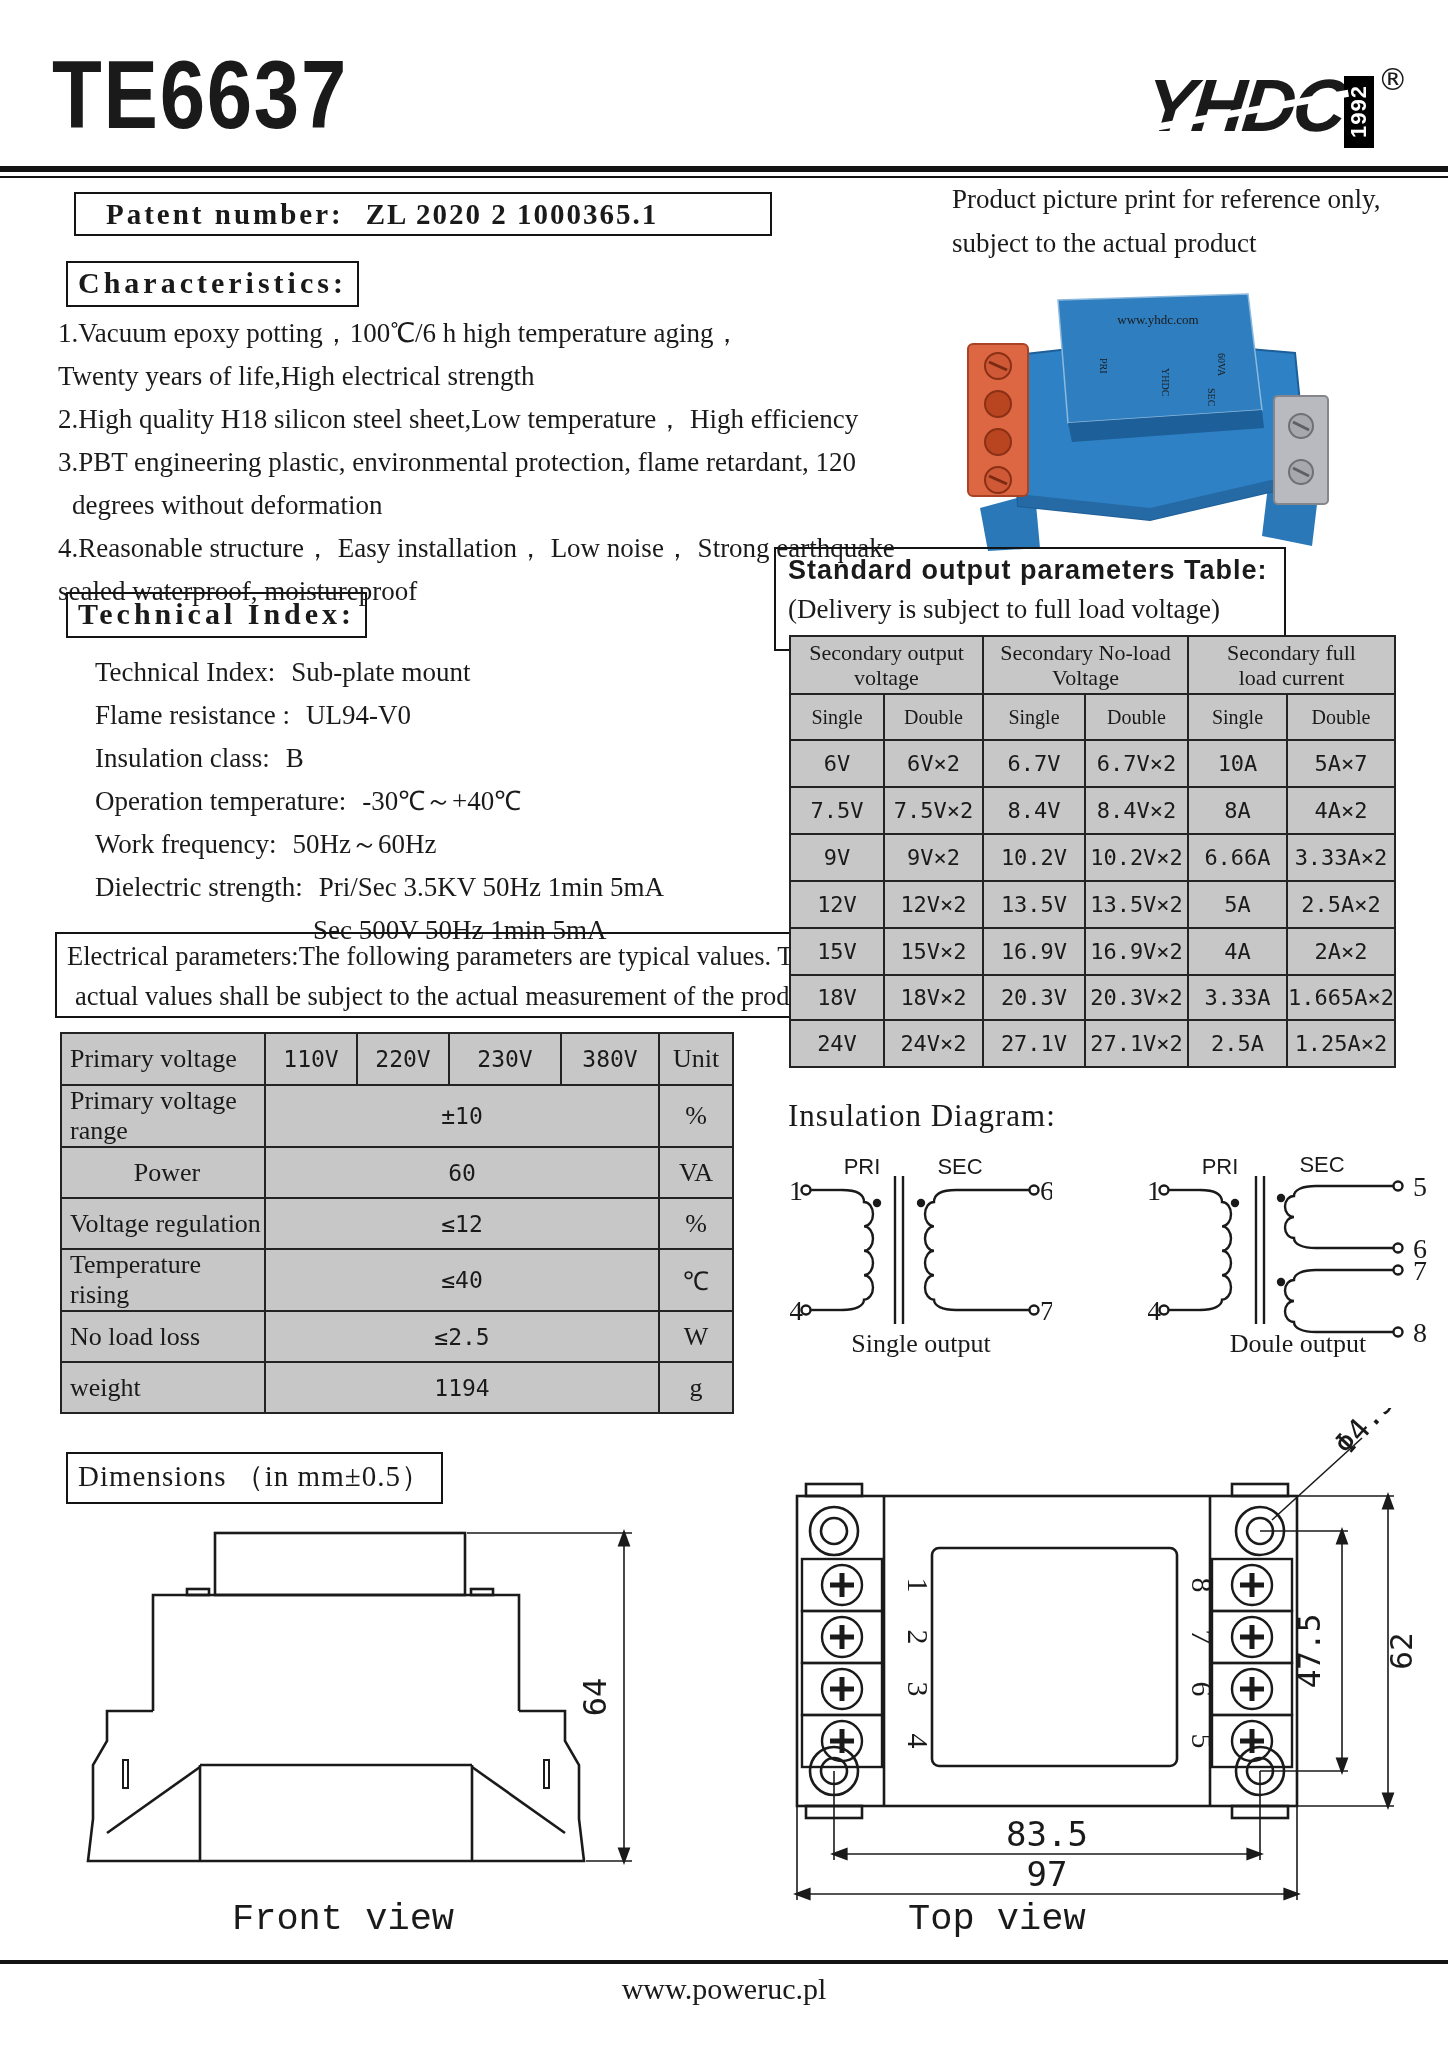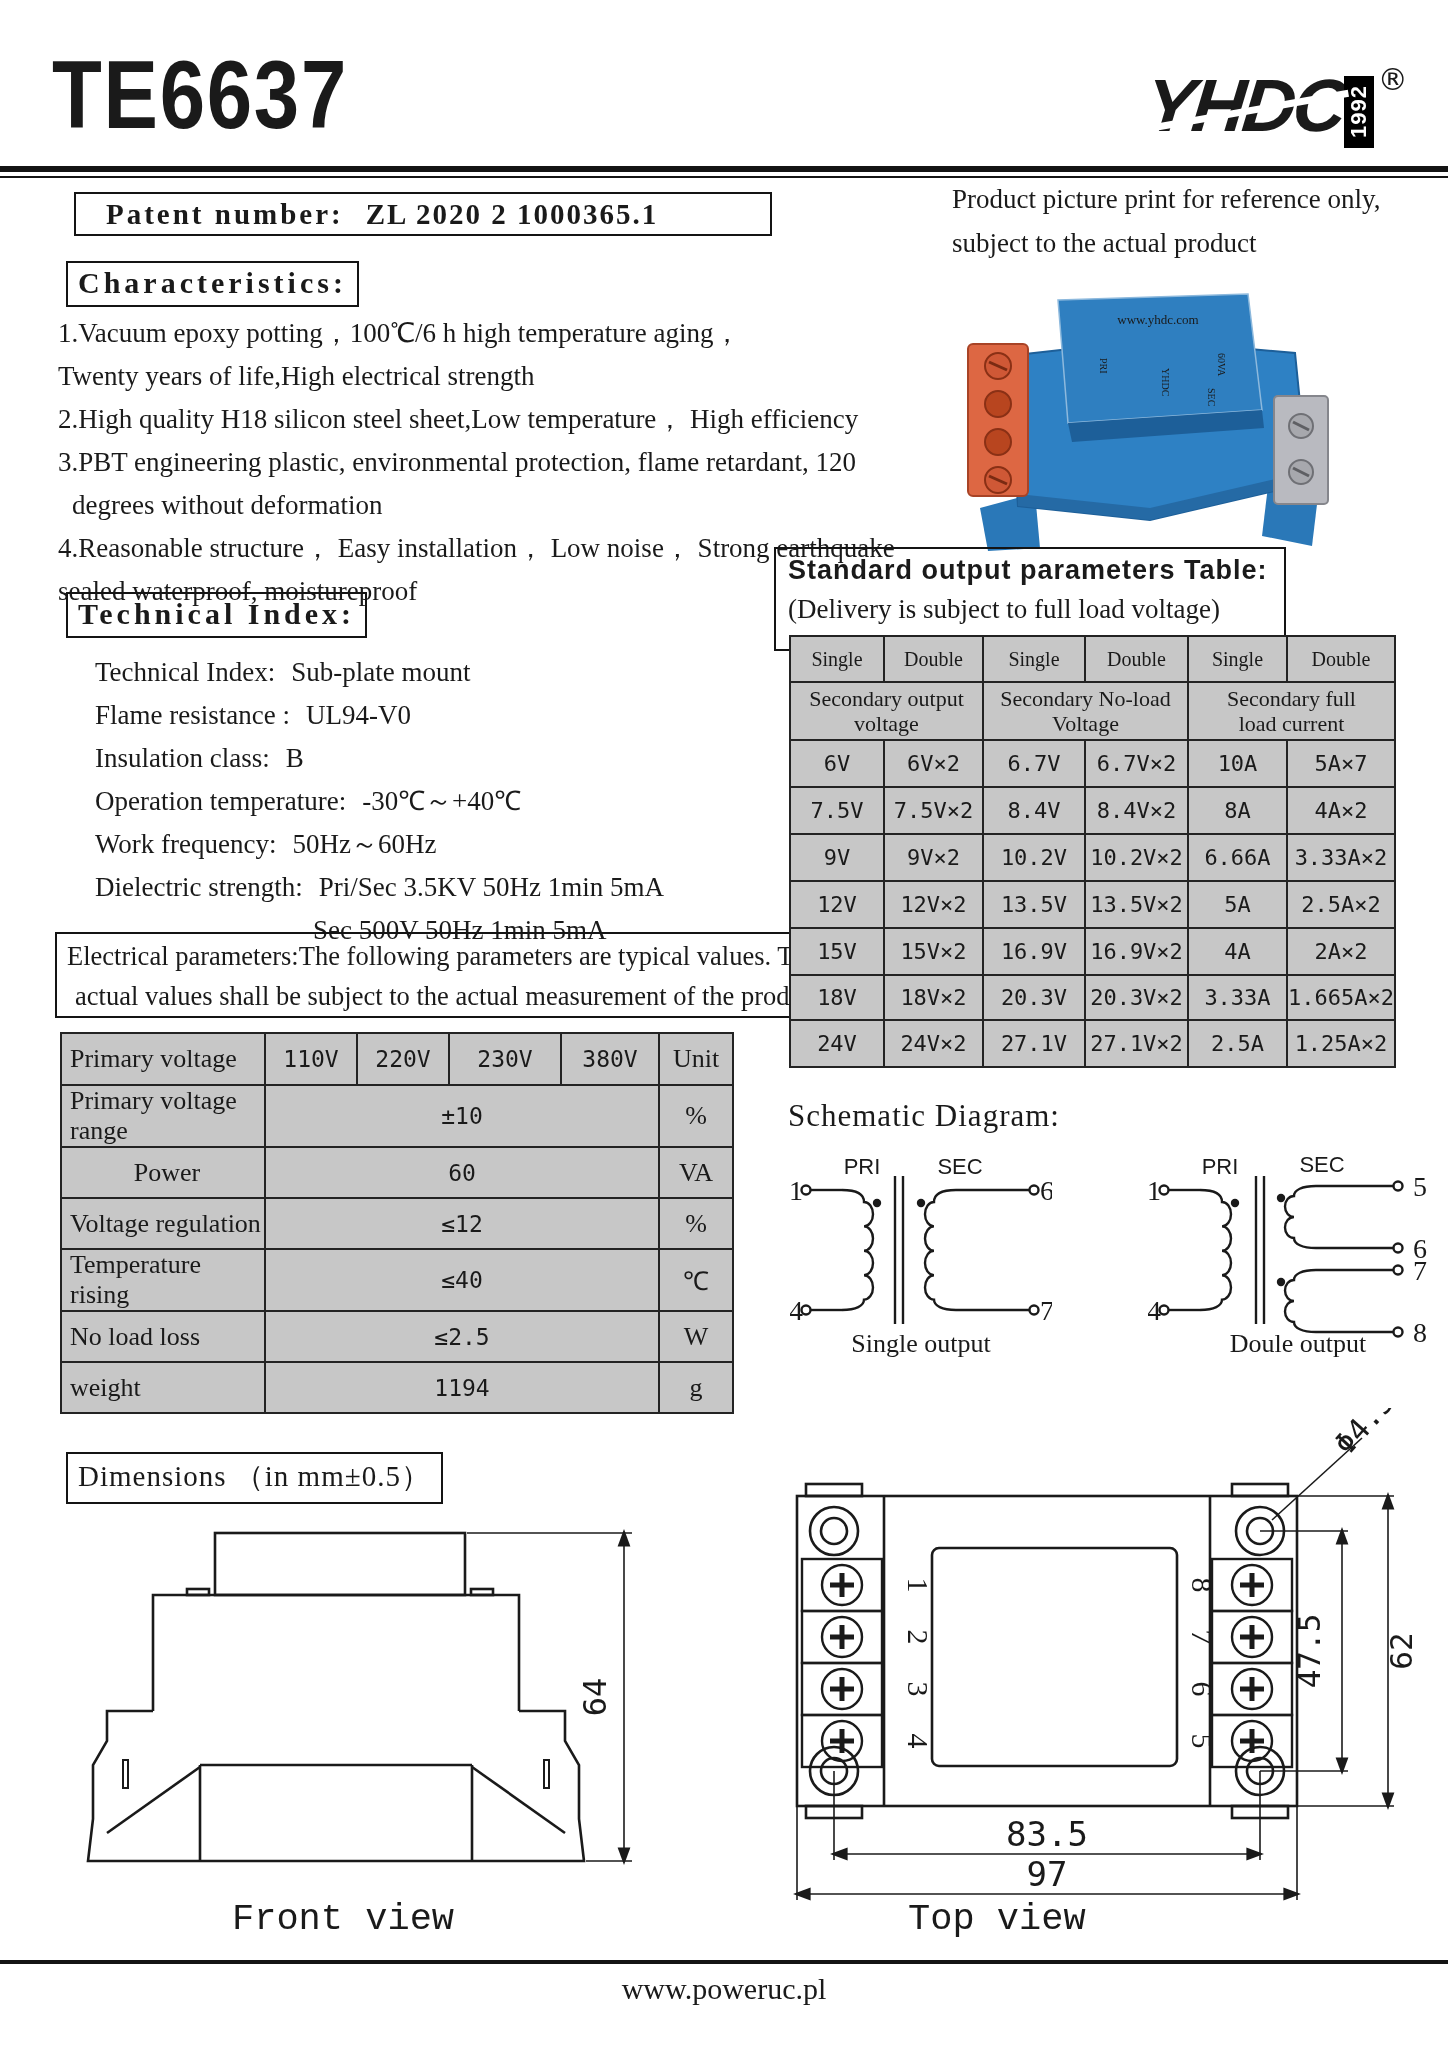--- a/index.html
+++ b/index.html
@@ -205,35 +205,35 @@
   <table class="abs out-table">
     <colgroup>
         <col style="width:94px">
         <col style="width:99px">
         <col style="width:102px">
         <col style="width:103px">
         <col style="width:99px">
         <col style="width:103px">
       </colgroup>
     <tbody>
-        <tr style="height:46px">
+        <tr style="height:58px">
+      <td colspan="2" class="grp">Secondary output
+voltage</td>
+      <td colspan="2" class="grp">Secondary No-load
+Voltage</td>
+      <td colspan="2" class="grp">Secondary full
+load current</td>
+    </tr>
+    <tr style="height:46px">
       <td class="sub">Single</td>
       <td class="sub">Double</td>
       <td class="sub">Single</td>
       <td class="sub">Double</td>
       <td class="sub">Single</td>
       <td class="sub">Double</td>
-    </tr>
-    <tr style="height:58px">
-      <td colspan="2" class="grp">Secondary output
-voltage</td>
-      <td colspan="2" class="grp">Secondary No-load
-Voltage</td>
-      <td colspan="2" class="grp">Secondary full
-load current</td>
     </tr>
     <tr style="height:47px">
       <td class="dat">6V</td>
           <td class="dat">6V×2</td>
           <td class="dat">6.7V</td>
           <td class="dat">6.7V×2</td>
           <td class="dat">10A</td>
           <td class="dat">5A×7</td>
     </tr>
     <tr style="height:47px">
@@ -331,21 +331,21 @@
       <td>W</td>
     </tr>
     <tr style="height:51px">
       <td class="lab">weight</td>
       <td class="dat" colspan="4">1194</td>
       <td>g</td>
     </tr>
   </tbody>
     </table>
 
-  <div class="abs schem-head">Schematic Diagram:</div>
+  <div class="abs schem-head">Insulation Diagram:</div>
 
   <svg class="abs" style="left:790px; top:1150px;" width="262" height="212" viewBox="0 0 262 212">
     <g stroke="#1a1a1a" stroke-width="2.4" fill="none">
       <line x1="21" y1="40" x2="52" y2="40"></line>
       <path d="M52,40 C66,40 74,44 74,52 a9,12.2 0 0 1 0,24.4 a9,12.2 0 0 1 0,24.4 a9,12.2 0 0 1 0,24.4 a9,12.2 0 0 1 0,24.4 C74,156 66,160 52,160"></path>
       <line x1="21" y1="160" x2="52" y2="160"></line>
       <line x1="105" y1="26" x2="105" y2="174"></line>
       <line x1="113" y1="26" x2="113" y2="174"></line>
       <line x1="239" y1="40" x2="166" y2="40"></line>
       <path d="M166,40 C152,40 144,44 144,52 a9,12.2 0 0 0 0,24.4 a9,12.2 0 0 0 0,24.4 a9,12.2 0 0 0 0,24.4 a9,12.2 0 0 0 0,24.4 C144,156 152,160 166,160"></path>

